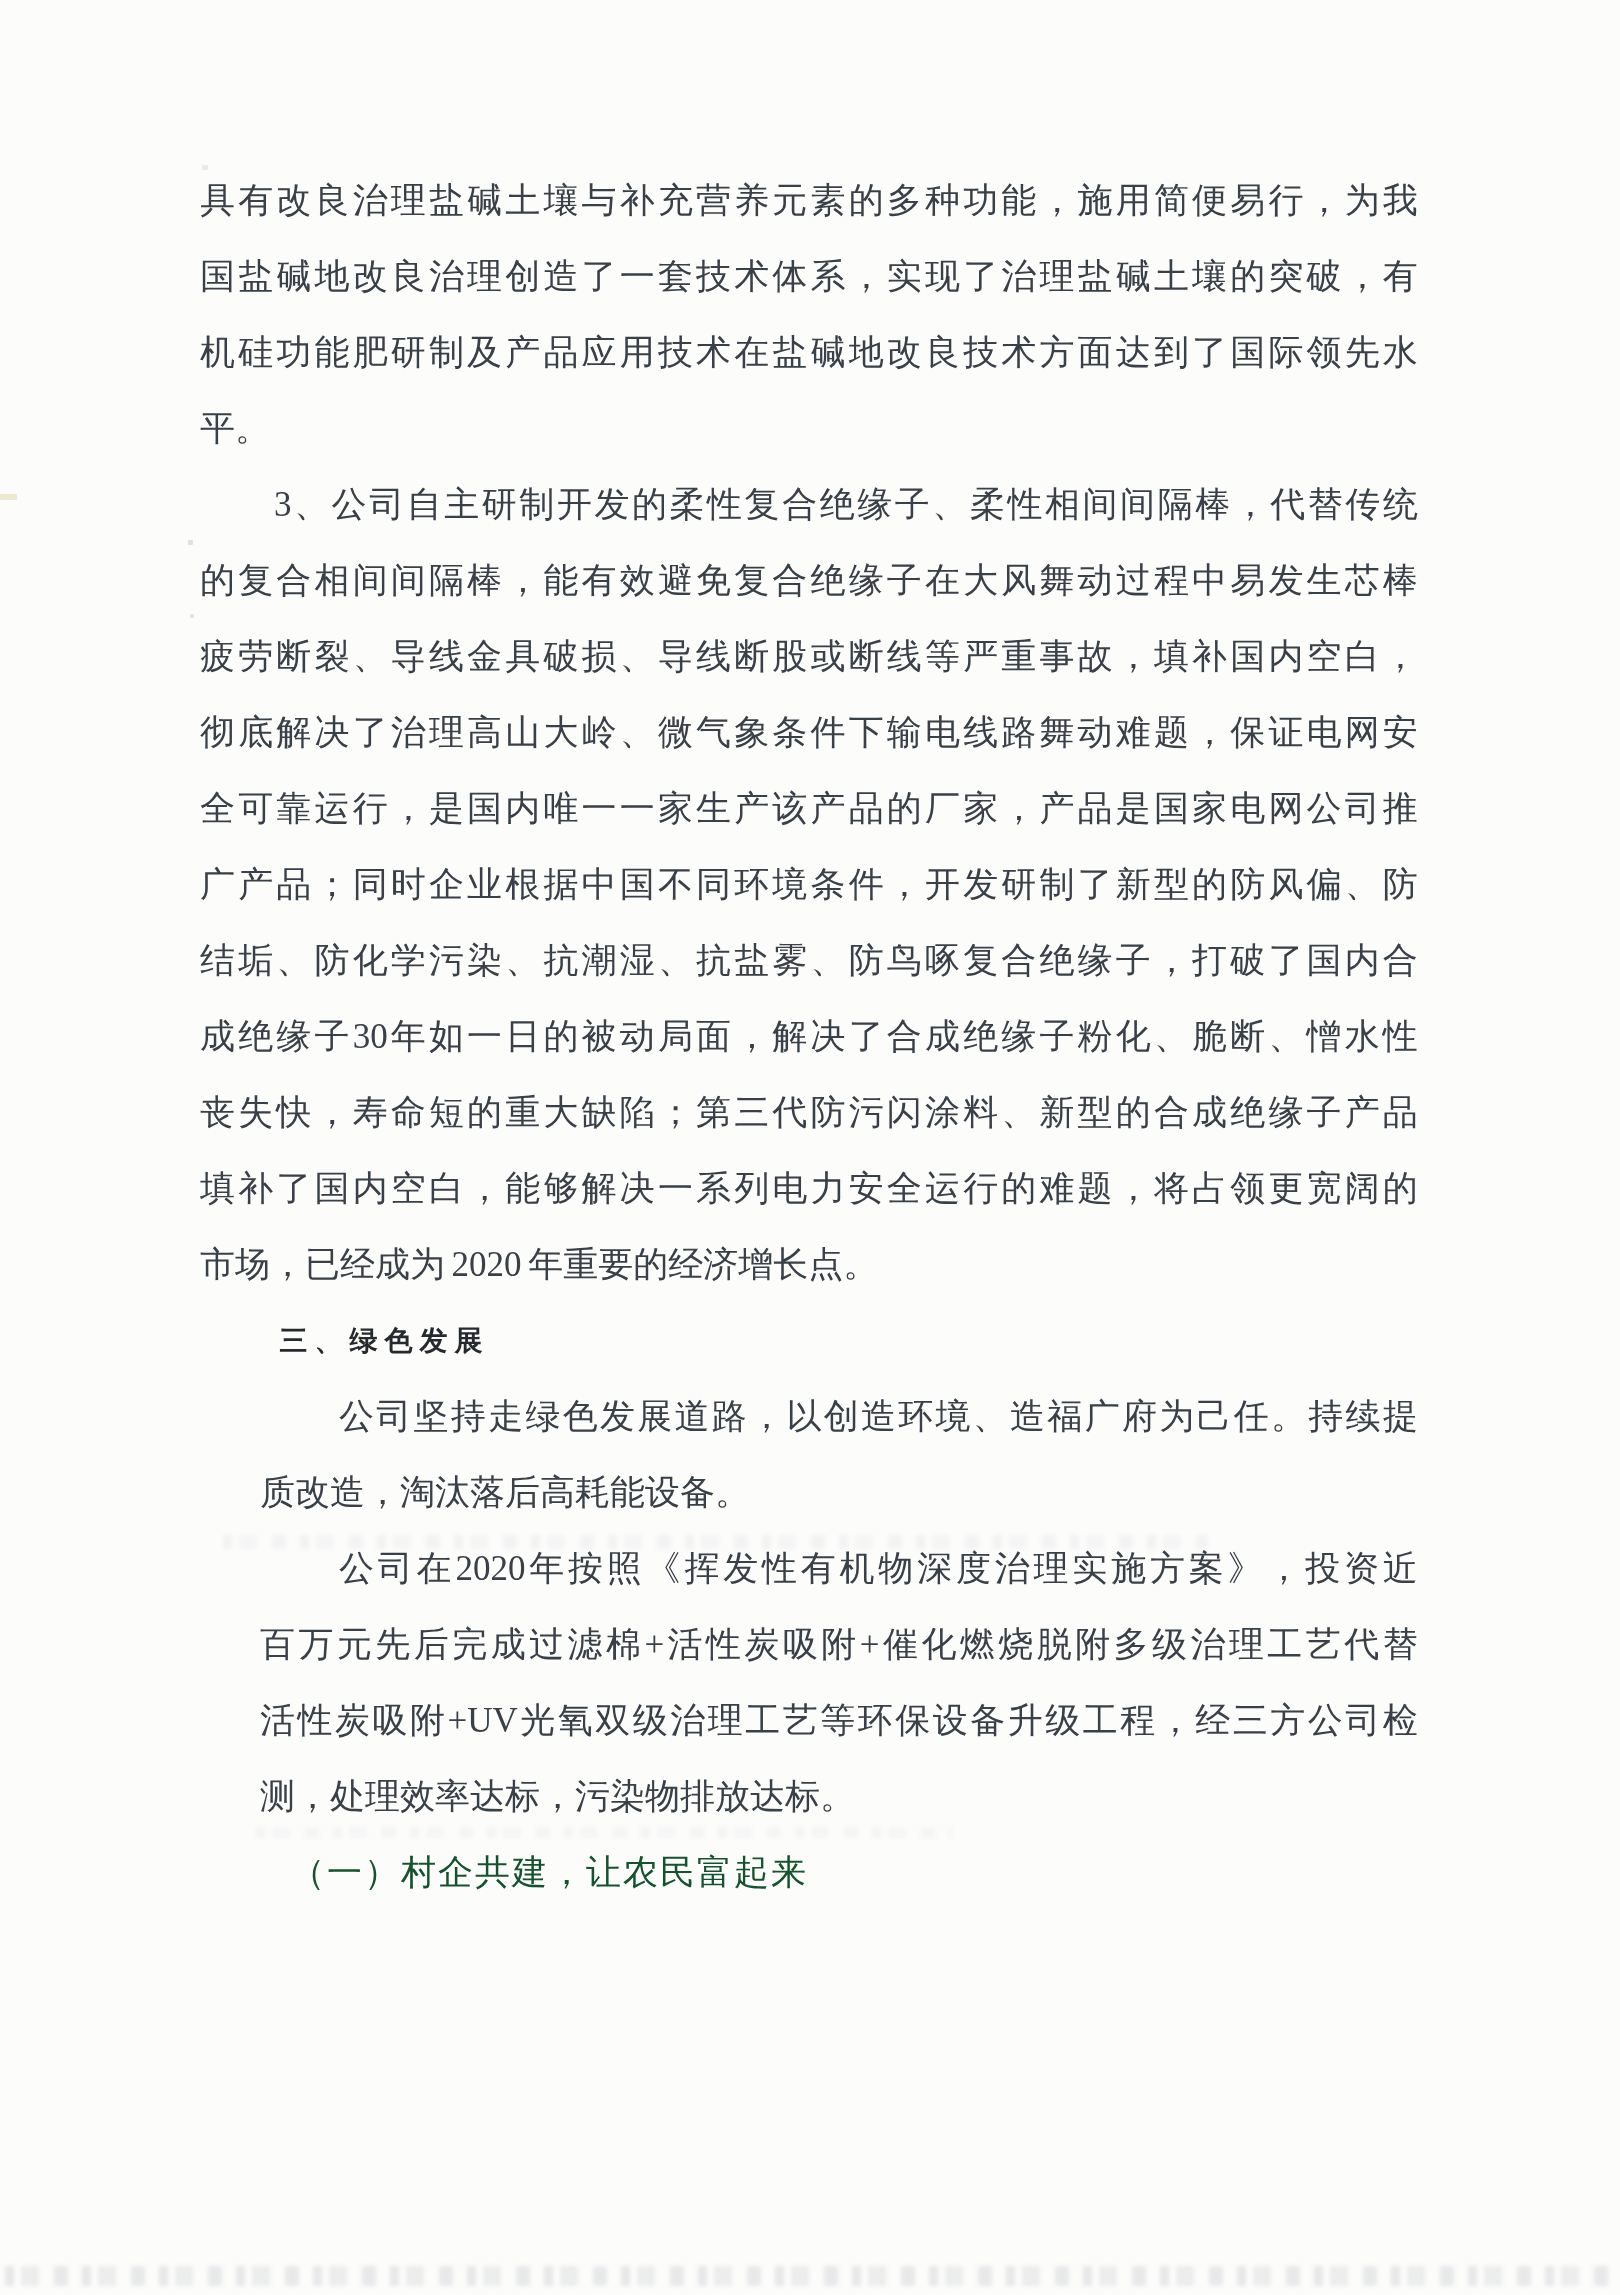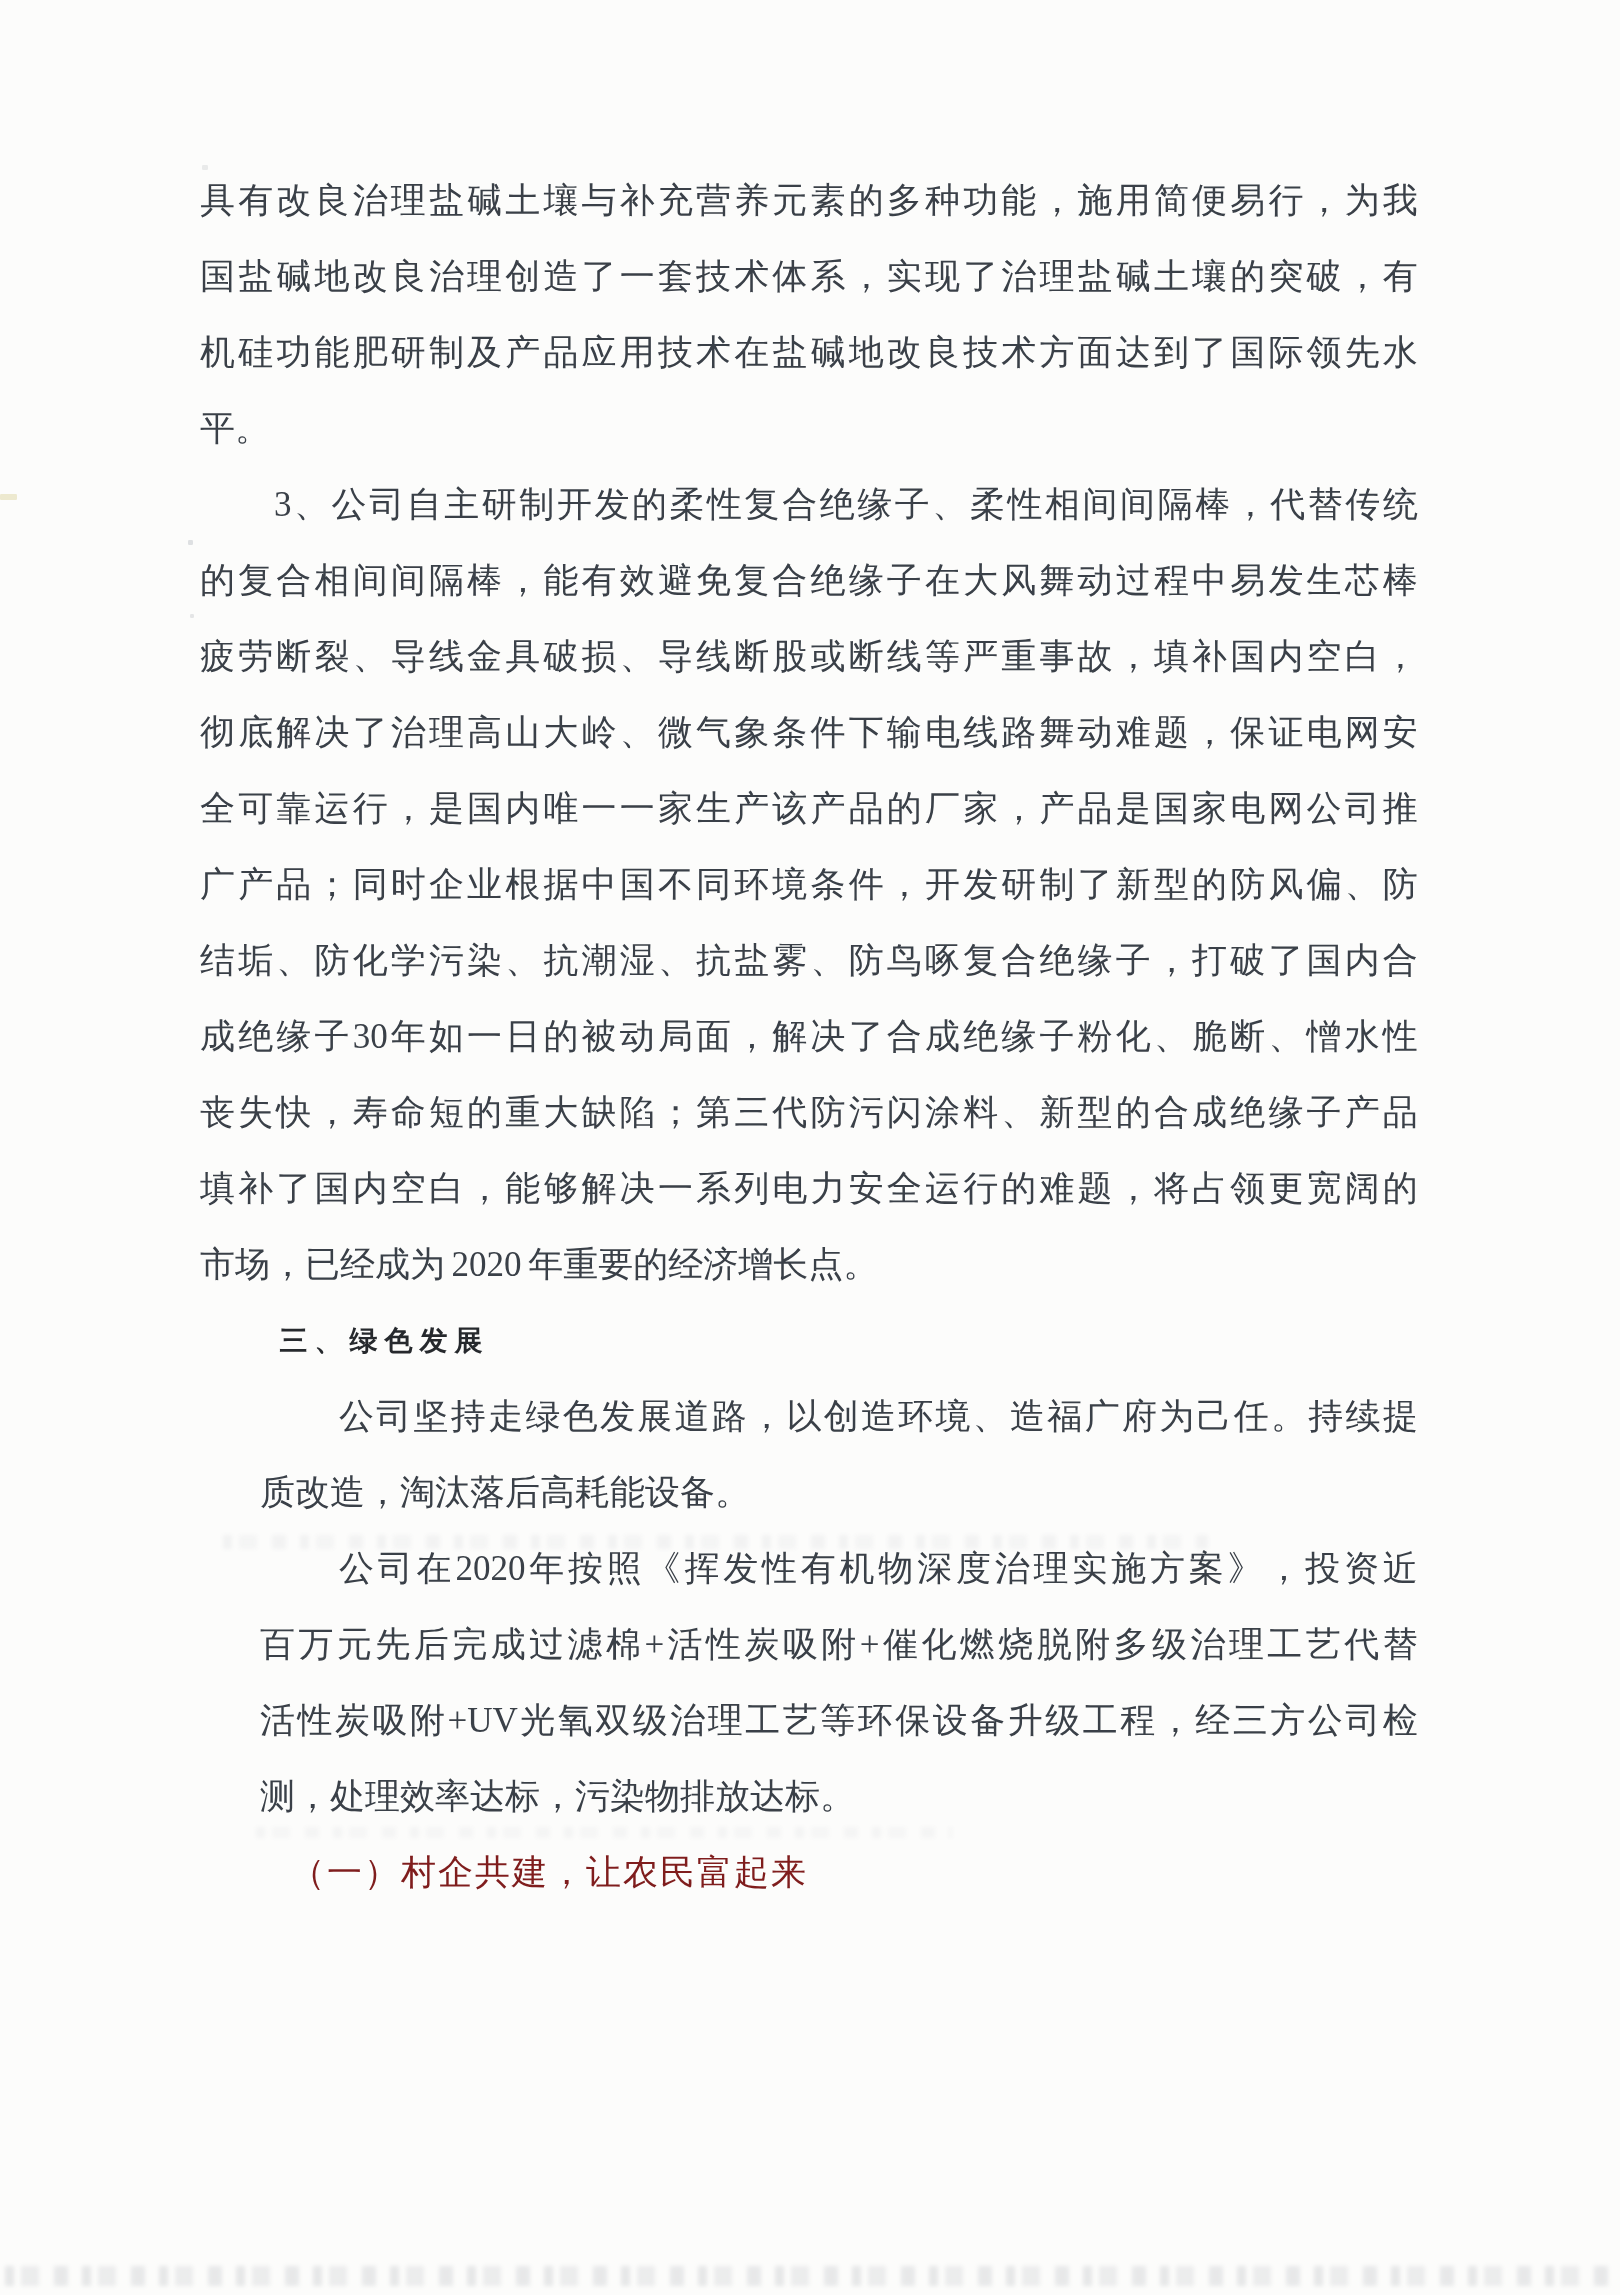--- a/index.html
+++ b/index.html
@@ -38,21 +38,21 @@
   .heading{
     padding-left:76px;
     font-family:"Liberation Sans", "DejaVu Sans", sans-serif;
     font-weight:700;
     font-size:28px;
     color:#26292d;
   }
   .heading .tok.cjk{width:35px;}
   .subheading{
     padding-left:89px;
-    color:#7f1d1d;
+    color:#14532d;
   }
   .subheading .tok.cjk{width:37px;}
   
   .bleed{
     position:absolute;
     background:repeating-linear-gradient(90deg,
       rgba(110,116,128,0.55) 0 9.2px, rgba(110,116,128,0) 9.2px 15.8px,
       rgba(110,116,128,0.40) 15.8px 34px, rgba(110,116,128,0) 34px 49px,
       rgba(110,116,128,0.50) 49px 63px, rgba(110,116,128,0) 63px 77px);
     filter:blur(2px);

